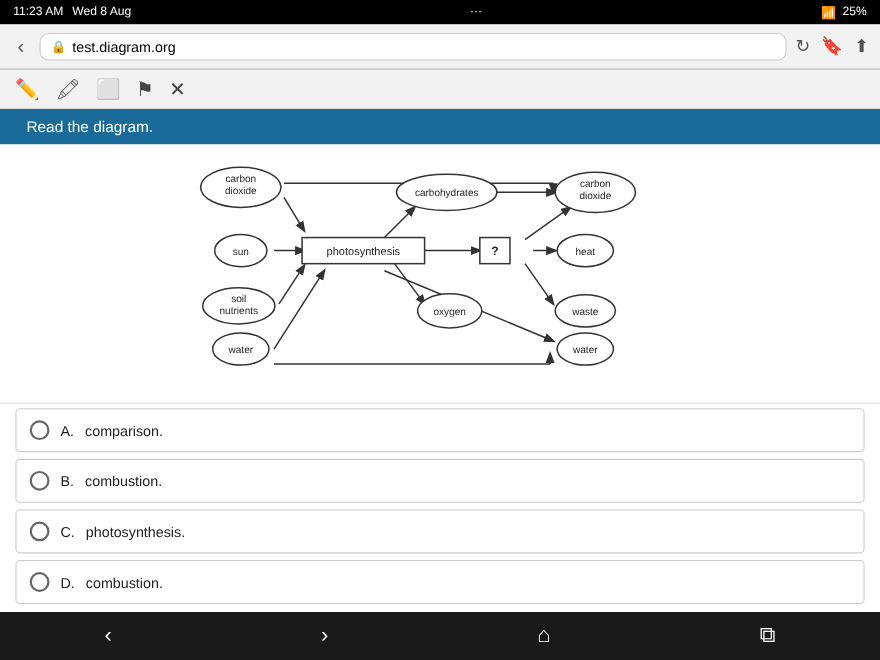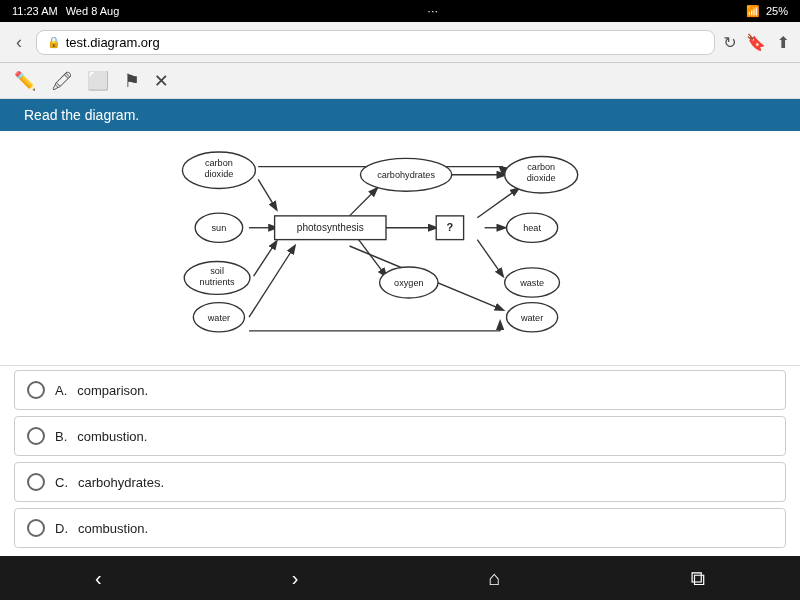--- a/index.html
+++ b/index.html
@@ -287,21 +287,21 @@
       <span>comparison.</span>
     </div>
     <div class="option-item">
       <div class="radio-circle"></div>
       <span>B.</span>
       <span>combustion.</span>
     </div>
     <div class="option-item">
       <div class="radio-circle"></div>
       <span>C.</span>
-      <span>carbohydrates.</span>
+      <span>photosynthesis.</span>
     </div>
     <div class="option-item">
       <div class="radio-circle"></div>
       <span>D.</span>
       <span>combustion.</span>
     </div>
 
   </div>
 </div>
 

